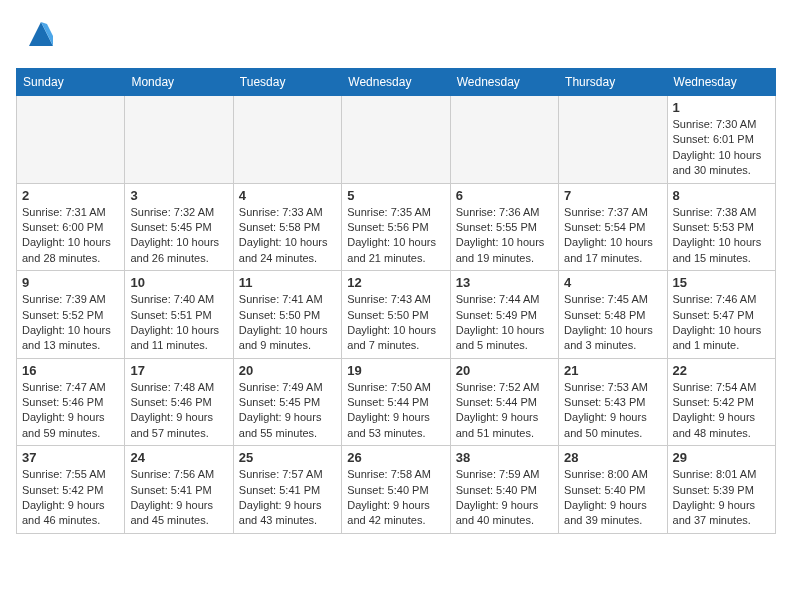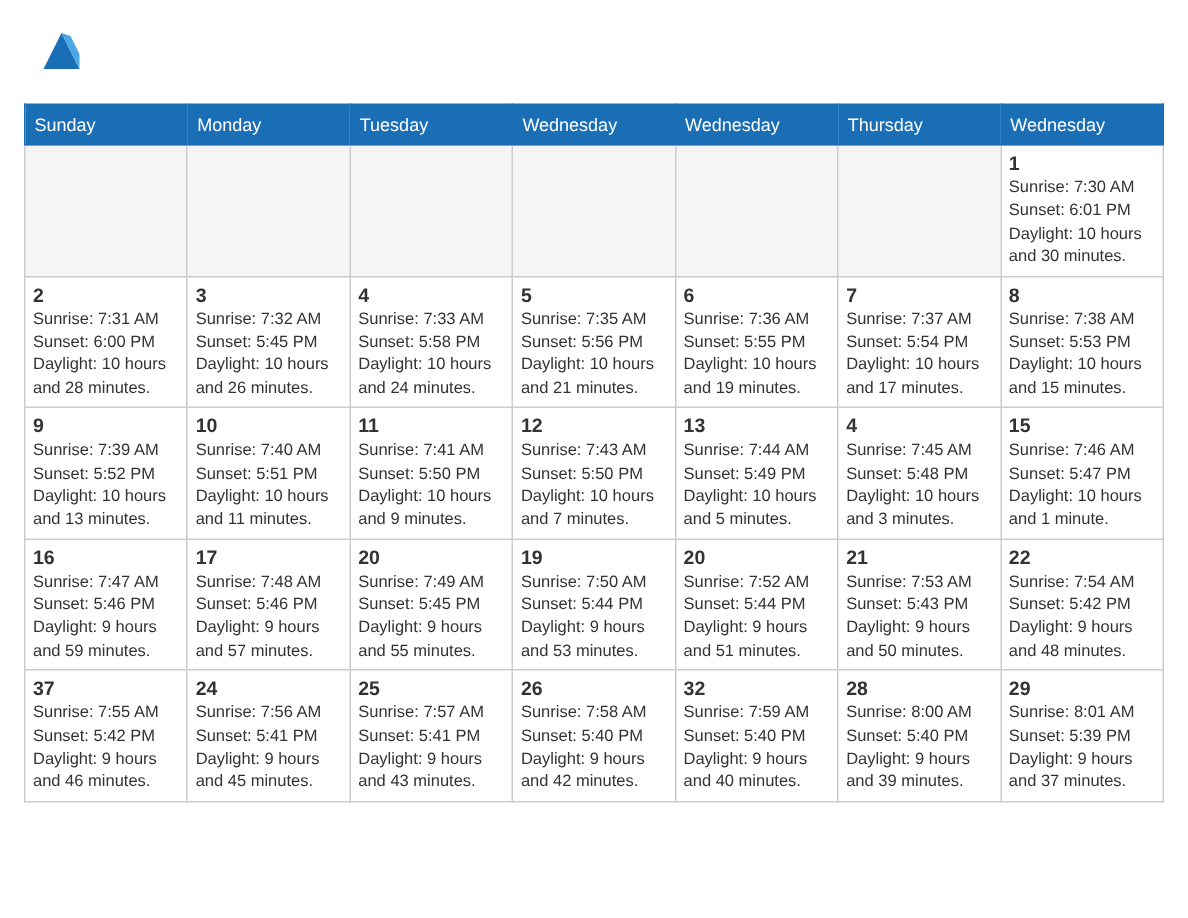--- a/index.html
+++ b/index.html
@@ -275,21 +275,21 @@
 Sunset: 5:41 PM
 Daylight: 9 hours and 43 minutes.</div>
         </td>
         <td>
           <div class="day-number">26</div>
           <div class="day-info">Sunrise: 7:58 AM
 Sunset: 5:40 PM
 Daylight: 9 hours and 42 minutes.</div>
         </td>
         <td>
-          <div class="day-number">32</div>
+          <div class="day-number">38</div>
           <div class="day-info">Sunrise: 7:59 AM
 Sunset: 5:40 PM
 Daylight: 9 hours and 40 minutes.</div>
         </td>
         <td>
           <div class="day-number">28</div>
           <div class="day-info">Sunrise: 8:00 AM
 Sunset: 5:40 PM
 Daylight: 9 hours and 39 minutes.</div>
         </td>

